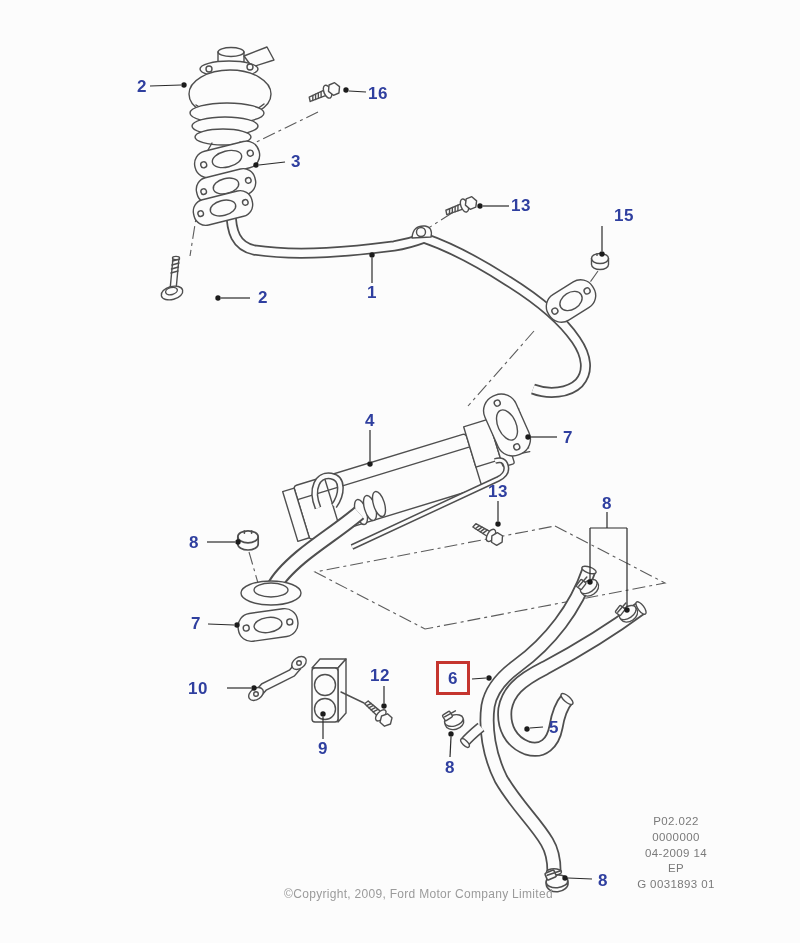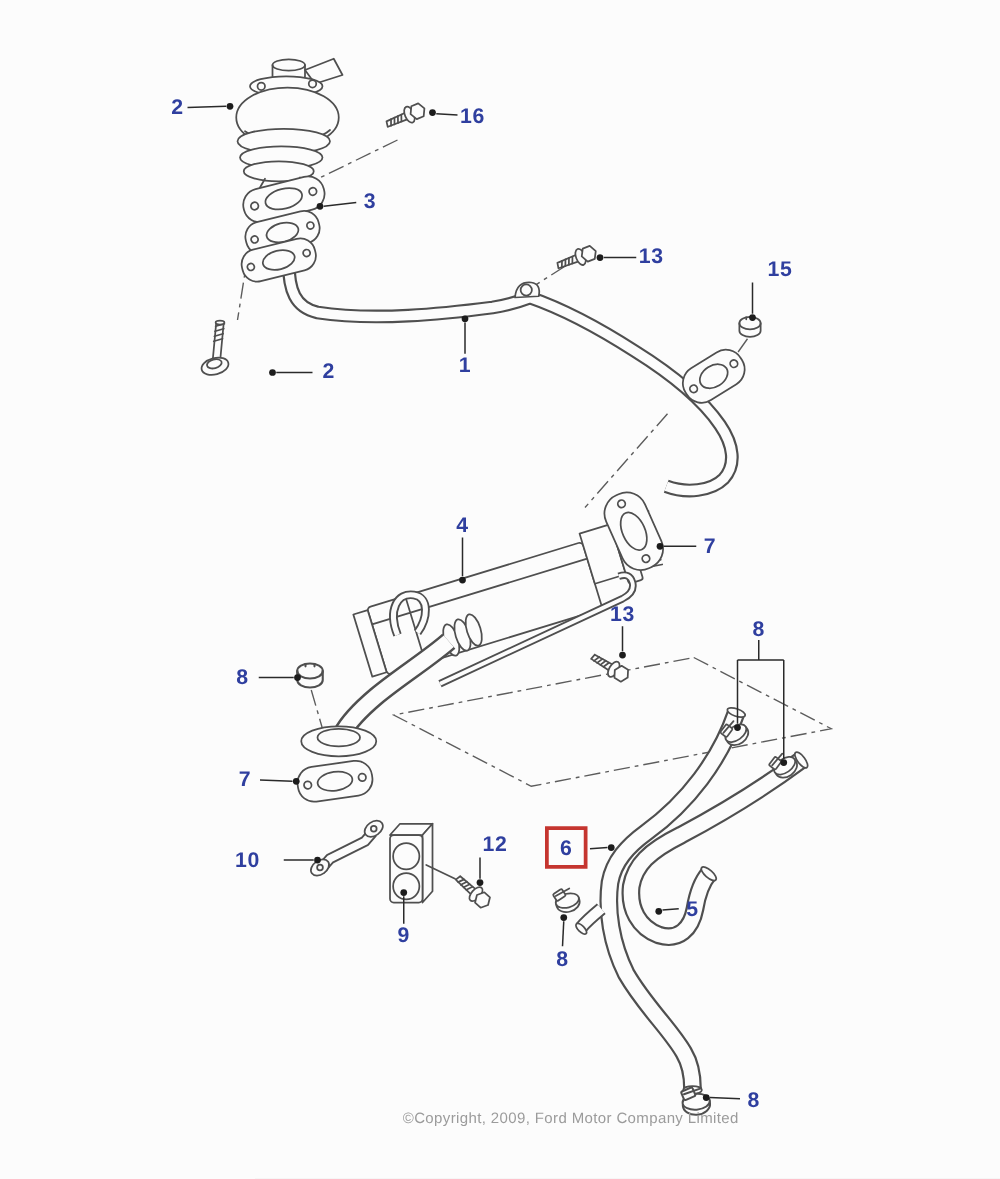--- a/index.html
+++ b/index.html
@@ -10,21 +10,21 @@
   .fw{stroke:#4f4f4f;stroke-width:1.4;fill:#fcfcfc;stroke-linejoin:round;}
   .tube-o{stroke:#4f4f4f;fill:none;stroke-linecap:butt;}
   .tube-i{stroke:#fcfcfc;fill:none;stroke-linecap:butt;}
   .dd{stroke:#5c5c5c;stroke-width:1.1;fill:none;stroke-dasharray:13 4 3 4;}
   .ldr{stroke:#2a2a2a;stroke-width:1.2;fill:none;}
   .dot{fill:#1c1c1c;stroke:none;}
   .callout{position:absolute;transform:translate(-50%,-50%);color:#2f3f9f;font-size:17px;font-weight:bold;letter-spacing:0.5px;cursor:pointer;user-select:none;line-height:1;}
   .hlbox{position:absolute;left:436px;top:661px;width:34px;height:34px;border:3px solid #c5352f;display:flex;align-items:center;justify-content:center;box-sizing:border-box;cursor:pointer;}
   .hlbox .callout{position:static;transform:none;}
   .plate{position:absolute;left:596px;top:814px;width:160px;text-align:center;color:#7a7a7a;font-size:11.5px;line-height:15.8px;letter-spacing:0.4px;}
-  .copyright{position:absolute;left:246px;top:887px;width:345px;text-align:right;color:#9b9b9b;font-size:12px;letter-spacing:0.3px;}
+  .copyright{position:absolute;left:246px;top:887px;width:345px;text-align:center;color:#9b9b9b;font-size:12px;letter-spacing:0.3px;}
 </style>
 </head>
 <body>
 
 <div id="stage">
 
   <svg id="art" width="800" height="943" viewBox="0 0 800 943">
 
     <defs>
       <g id="bolt">
@@ -271,25 +271,32 @@
   <div class="callout" style="left:624px;top:215px">15</div>
   <div class="callout" style="left:263px;top:297px">2</div>
   <div class="callout" style="left:372px;top:292px">1</div>
   <div class="callout" style="left:370px;top:420px">4</div>
   <div class="callout" style="left:568px;top:437px">7</div>
   <div class="callout" style="left:498px;top:491px">13</div>
   <div class="callout" style="left:607px;top:503px">8</div>
   <div class="callout" style="left:194px;top:542px">8</div>
   <div class="callout" style="left:196px;top:623px">7</div>
   <div class="callout" style="left:198px;top:688px">10</div>
-  <div class="callout" style="left:396px;top:675px">12</div>
+  <div class="callout" style="left:380px;top:675px">12</div>
   <div class="hlbox">
     <span class="callout">6</span>
   </div>
   <div class="callout" style="left:323px;top:748px">9</div>
   <div class="callout" style="left:450px;top:767px">8</div>
   <div class="callout" style="left:554px;top:727px">5</div>
   <div class="callout" style="left:603px;top:880px">8</div>
 
+  <div class="plate">
+    <div>P02.022</div>
+    <div>0000000</div>
+    <div>04-2009 14</div>
+    <div>EP</div>
+    <div>G 0031893 01</div>
+  </div>
 
   <div class="copyright">©Copyright, 2009, Ford Motor Company Limited</div>
 
 </div>
 
 </body></html>

